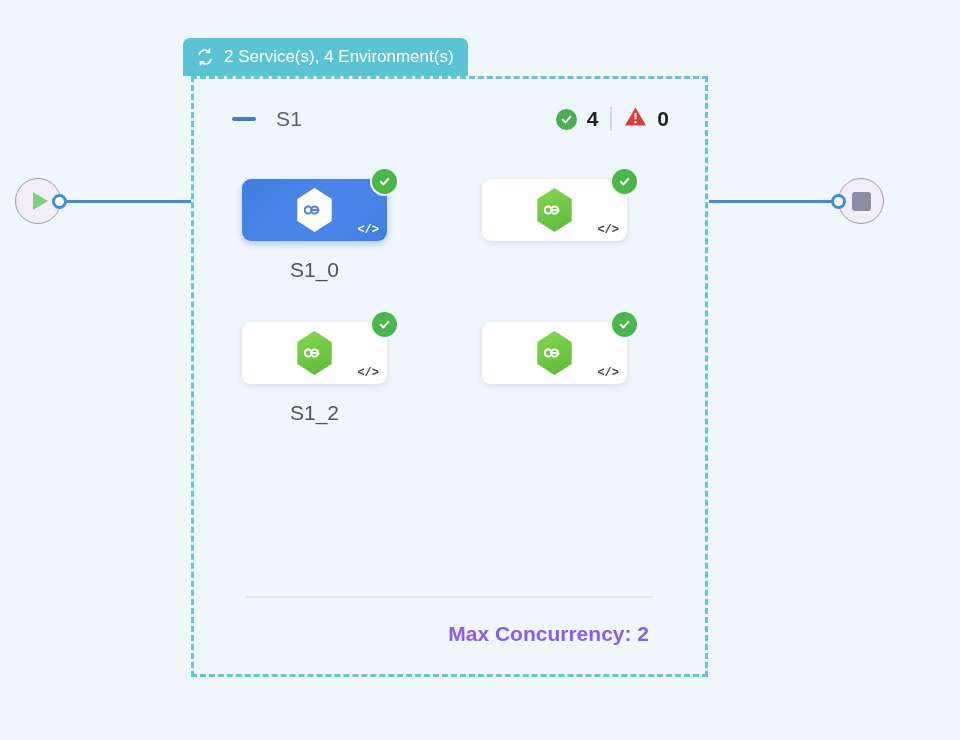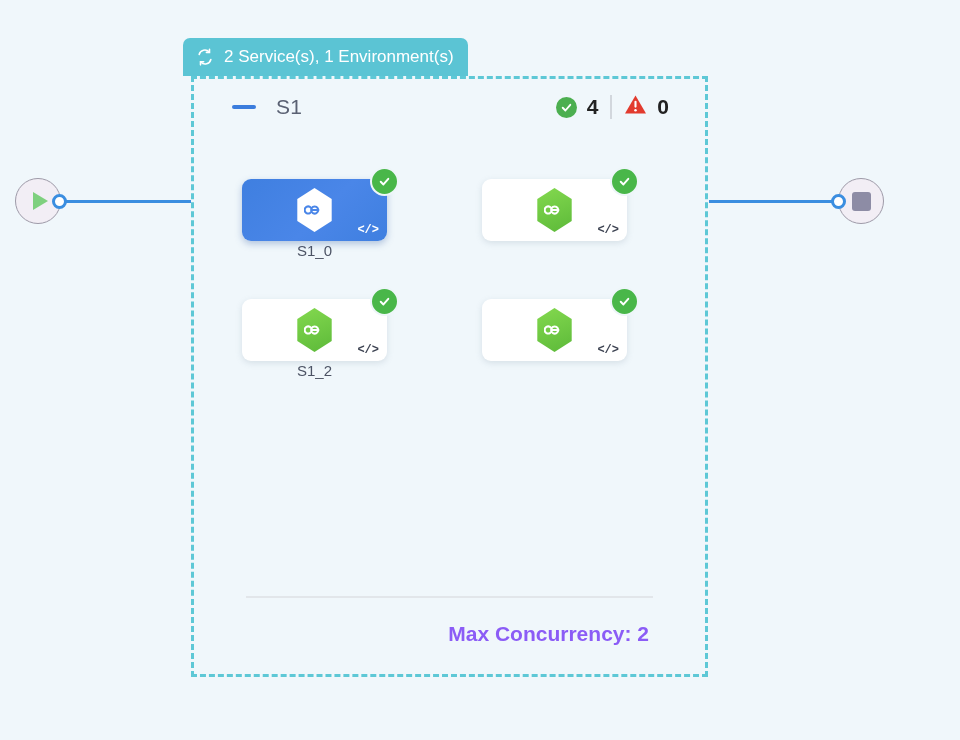--- a/index.html
+++ b/index.html
@@ -99,21 +99,21 @@
     color: #ffffff;
     font-size: 17px;
     z-index: 3;
   }
   #group-header .sync-icon { display: flex; align-items: center; }
 
   
   #group-toolbar {
     position: absolute;
     left: 0; right: 0;
-    top: 10px;
+    top: 22px;
     height: 36px;
     display: flex;
     align-items: center;
     padding: 0 36px 0 38px;
     box-sizing: border-box;
   }
   #collapse-toggle {
     width: 24px; height: 4px;
     border-radius: 2px;
     background: #3b7ddd;
@@ -205,24 +205,24 @@
     position: absolute;
     right: 8px; bottom: 4px;
     font-size: 12px;
     font-family: "Liberation Mono", monospace;
     font-weight: bold;
   }
   .selected .code-glyph { color: #ffffff; }
   .plain .code-glyph { color: #3d4352; }
 
   .node-label {
-    margin-top: 1px;
+    margin-top: 17px;
     width: 145px;
     text-align: center;
-    font-size: 15px;
+    font-size: 21px;
     color: #4c5364;
   }
 
   
   #group-footer {
     position: absolute;
     left: 52px;
     right: 52px;
     bottom: 28px;
   }
@@ -259,21 +259,21 @@
 
   <div id="group-header">
     <span class="sync-icon">
       <svg width="20" height="20" viewBox="0 0 24 24" fill="none" stroke="#ffffff" stroke-width="1.9" stroke-linecap="round">
         <path d="M5 9 A7 7 0 0 1 17 6"></path>
         <path d="M19 15 A7 7 0 0 1 7 18"></path>
         <path d="M17.4 2.6 L17.4 6.4 L13.6 6.4"></path>
         <path d="M6.6 21.4 L6.6 17.6 L10.4 17.6"></path>
       </svg>
     </span>
-    <span>2 Service(s), 1 Environment(s)</span>
+    <span>2 Service(s), 4 Environment(s)</span>
   </div>
 
   <div id="group-container">
 
     <div id="group-toolbar">
       <div id="collapse-toggle"></div>
       <div id="group-name">S1</div>
 
       <div id="status-cluster">
         <span class="ok-badge">

